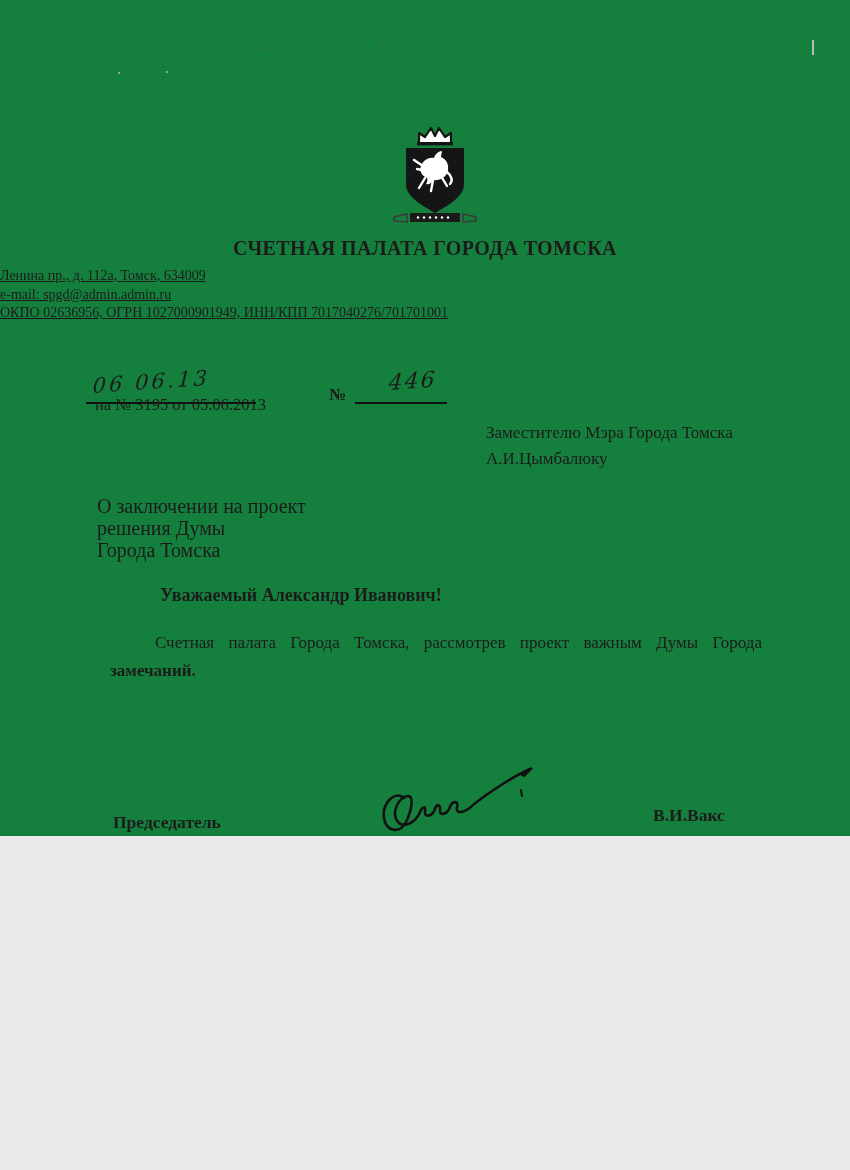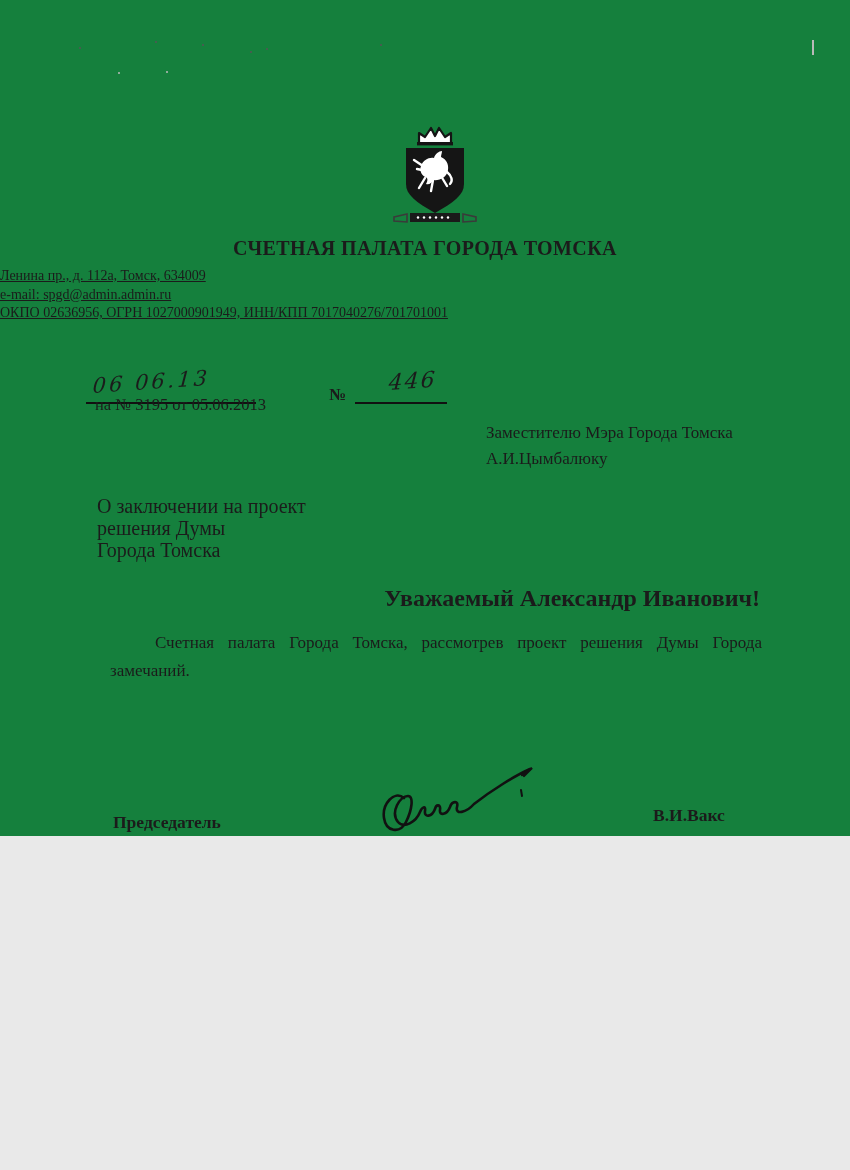--- a/index.html
+++ b/index.html
@@ -42,29 +42,29 @@
     position:absolute;left:97px;top:447px;
     font-size:20px;line-height:22px;margin-top:48px;
   }
   .addressee{
     position:absolute;left:443px;top:420px;
     font-size:17px;line-height:26px;margin-left:43px;
   }
   
   .salutation{
     position:absolute;left:160px;top:585px;width:600px;
-    text-align:right;font-weight:bold;font-size:24px;
+    text-align:left;font-weight:bold;font-size:18px;
   }
   .body-par{
     position:absolute;left:110px;top:629px;width:652px;
     font-size:17px;line-height:27.5px;
   }
   .body-line{text-align:justify;text-align-last:justify;}
   .body-line.first{text-indent:45px;}
-  .body-line.last{text-align:left;text-align-last:left;}
+  .body-line.last{text-align:left;text-align-last:left;font-weight:bold;}
   
   .sig-title{position:absolute;left:113px;top:812px;font-weight:bold;font-size:17.5px;}
   .sig-name{position:absolute;left:653px;top:805px;font-weight:bold;font-size:17.5px;text-align:right;}
   .sig-mark{position:absolute;left:370px;top:760px;width:172px;height:80px;}
   
   .speck{position:absolute;background:#555;width:2px;height:2px;border-radius:1px;}
   .edge-bar{position:absolute;left:0;top:895px;width:4px;height:31px;background:#0a0a0a;}
   .tr-dash{position:absolute;left:812px;top:40px;width:2px;height:15px;background:#b9b9b9;}
   .b-dash{position:absolute;background:#4d4d4d;height:3px;}
 </style>
@@ -118,21 +118,21 @@
   </div>
 
   <div class="addressee">
     <div>Заместителю Мэра Города Томска</div>
     <div>А.И.Цымбалюку</div>
   </div>
 
   <div class="salutation">Уважаемый Александр Иванович!</div>
 
   <div class="body-par">
-    <div class="body-line first">Счетная палата Города Томска, рассмотрев проект решения Думы Города</div>
+    <div class="body-line first">Счетная палата Города Томска, рассмотрев проект важным Думы Города</div>
     <div class="body-line last">замечаний.</div>
   </div>
 
   <div class="sig-title">Председатель</div>
   <div class="sig-mark">
     <svg width="172" height="80" viewBox="0 0 172 80" xmlns="http://www.w3.org/2000/svg">
       <path fill="none" stroke="#111" stroke-width="2.6" stroke-linecap="round" d="M34 38 C24 30 12 44 14 58 C16 72 30 74 36 62 C42 50 44 36 38 36 C30 36 20 52 28 62 C34 69 46 62 50 52
                C52 47 56 45 55 51 C54 58 62 57 65 49 C66 44 71 44 70 50 C69 56 77 55 80 47
                C82 41 89 40 87 47 C85 55 96 53 104 44 C122 30 146 15 160 9"></path>
       <path fill="none" stroke="#111" stroke-width="2.2" stroke-linecap="round" d="M152 15 L162 8 L154 16"></path>

